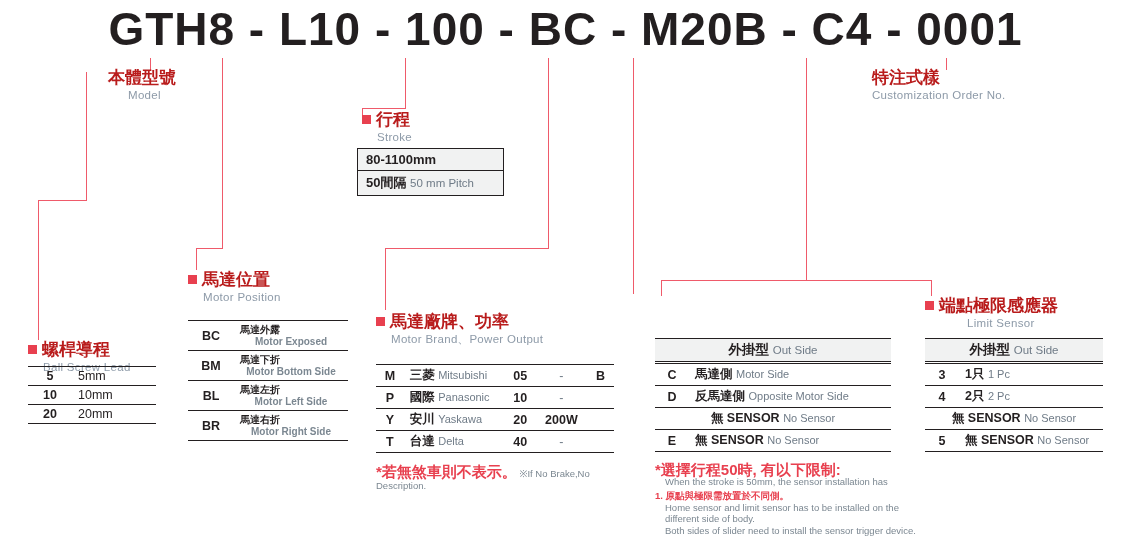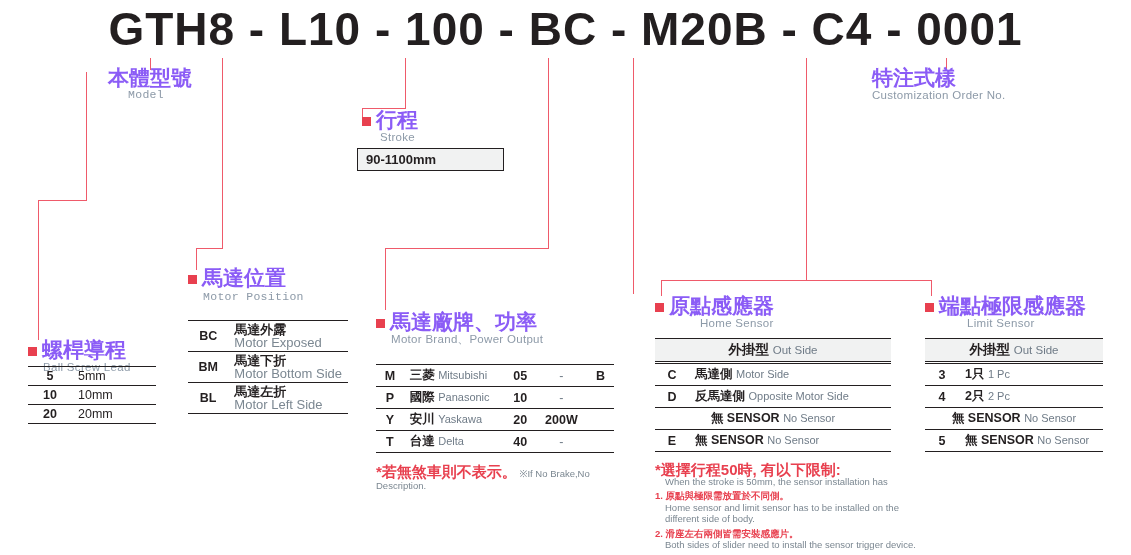--- a/index.html
+++ b/index.html
@@ -12,36 +12,36 @@
   #code-title{
     position:absolute;left:0;top:2px;width:1131px;text-align:center;
     font-size:46px;font-weight:bold;letter-spacing:1px;color:#231f20;
   }
   
   .ln{position:absolute;background:#ef5a6a;}
   .lnv{width:1.4px;}
   .lnh{height:1.4px;}
   
   .head{position:absolute;}
-  .head .cn{font-size:21px;font-weight:bold;color:#8b5cf6;line-height:20px;white-space:nowrap;}
+  .head .cn{font-size:17px;font-weight:bold;color:#b91c1c;line-height:20px;white-space:nowrap;}
   .head .en{font-size:11.5px;color:#8d9aa8;line-height:14px;white-space:nowrap;letter-spacing:.3px;}
   .sq{display:inline-block;width:9px;height:9px;background:#e8404f;margin-right:5px;vertical-align:1px;}
   
   table.tb{border-collapse:collapse;position:absolute;}
   table.tb td{
     border-top:1px solid #231f20;border-bottom:1px solid #231f20;
     padding:2px 6px;font-size:12.5px;vertical-align:middle;white-space:nowrap;
   }
   td.key{font-weight:bold;font-size:13px;text-align:center;}
   td.cn{font-weight:bold;font-size:13.5px;}
   td.cn .en{font-weight:normal;font-size:11px;color:#6f7b87;}
   td.en{font-size:11.5px;color:#6f7b87;}
-  .sub{display:block;font-size:13px;color:#7b8791;font-weight:normal;line-height:12px;}
+  .sub{display:block;font-size:10px;color:#7b8791;font-weight:bold;line-height:12px;text-align:center;}
   .cellstack{line-height:13px;}
-  .cellstack b{font-size:13px;}
+  .cellstack b{font-size:10px;}
   
   .tbl-title{
     position:absolute;font-size:13.5px;font-weight:bold;text-align:center;
     border-top:1px solid #231f20;border-bottom:1px solid #231f20;
     padding:2px 0;background:#f1f2f2;
   }
   .tbl-title .en{font-weight:normal;font-size:11.5px;color:#6f7b87;}
   
   .stroke-box{position:absolute;border:1px solid #231f20;background:#f1f2f2;}
   .stroke-row{font-size:13px;font-weight:bold;padding:3px 8px;}
@@ -85,60 +85,60 @@
   <div class="ln lnh" style="left:661px;top:280px;width:146px;"></div>
   <div class="ln lnv" style="left:661px;top:280px;height:16px;"></div>
 
   <div class="ln lnh" style="left:806px;top:280px;width:125px;"></div>
   <div class="ln lnv" style="left:931px;top:280px;height:16px;"></div>
 
   <div class="ln lnv" style="left:946px;top:58px;height:12px;"></div>
 
   <div class="head" style="left:108px;top:68px;">
     <div class="cn">本體型號</div>
-    <div class="en" style="padding-left:20px;font-family:Liberation Mono, monospace;">Model</div>
+    <div class="en" style="padding-left:20px;">Model</div>
   </div>
 
   <div class="head" style="left:362px;top:110px;">
     <div class="cn"><span class="sq"></span><span>行程</span></div>
     <div class="en" style="padding-left:15px;text-align:center;">Stroke</div>
   </div>
 
   <div class="head" style="left:872px;top:68px;">
     <div class="cn" style="">特注式樣</div>
     <div class="en" style="text-align:right;">Customization Order No.</div>
   </div>
 
   <div class="head" style="left:28px;top:340px;">
     <div class="cn"><span class="sq"></span><span>螺桿導程</span></div>
     <div class="en" style="padding-left:15px;">Ball Screw Lead</div>
   </div>
 
-  <div class="head" style="left:188px;top:270px;font-family:Liberation Mono, monospace;">
+  <div class="head" style="left:188px;top:270px;">
     <div class="cn"><span class="sq"></span><span>馬達位置</span></div>
     <div class="en" style="padding-left:15px;">Motor Position</div>
   </div>
 
   <div class="head" style="left:376px;top:312px;">
     <div class="cn"><span class="sq"></span><span>馬達廠牌、功率</span></div>
     <div class="en" style="padding-left:15px;">Motor Brand、Power Output</div>
   </div>
 
-  <div class="head" style="left:655px;top:296px;">
-    <div class="cn"><span class="sq"></span><span>原點感應器</span></div>
-    <div class="en" style="padding-left:45px;">Home Sensor</div>
-  </div>
 
   <div class="head" style="left:925px;top:296px;">
     <div class="cn"><span class="sq"></span><span>端點極限感應器</span></div>
     <div class="en" style="padding-left:42px;">Limit Sensor</div>
   </div>
 
   <div class="stroke-box" style="left:357px;top:148px;width:145px;">
-    <div class="stroke-row">90-1100mm</div>
+    <div class="stroke-row">80-1100mm</div>
+    <div class="stroke-row divider">
+      <span>50間隔</span>
+      <span class="en">50 mm Pitch</span>
+    </div>
   </div>
 
   <table class="tb" style="left:28px;top:366px;width:128px;">
     <tbody>
       <tr>
         <td class="key" style="width:32px;">5</td>
         <td>5mm</td>
       </tr>
       <tr>
         <td class="key">10</td>
@@ -165,20 +165,27 @@
         <td class="cellstack">
           <b>馬達下折</b>
           <span class="sub">Motor Bottom Side</span>
         </td>
       </tr>
       <tr>
         <td class="key">BL</td>
         <td class="cellstack">
           <b>馬達左折</b>
           <span class="sub">Motor Left Side</span>
+        </td>
+      </tr>
+      <tr>
+        <td class="key">BR</td>
+        <td class="cellstack">
+          <b>馬達右折</b>
+          <span class="sub">Motor Right Side</span>
         </td>
       </tr>
     </tbody>
   </table>
 
   <table class="tb" style="left:376px;top:364px;width:238px;">
     <tbody>
       <tr>
         <td class="key" style="width:20px;">M</td>
         <td class="cn" style="width:96px;">
@@ -298,17 +305,16 @@
       </tr>
     </tbody>
   </table>
 
   <div class="note" style="left:655px;top:464px;width:300px;">
     <div class="red">*選擇行程50時, 有以下限制:</div>
     <div class="gray" style="padding-left:10px;">When the stroke is 50mm, the sensor installation has</div>
     <div class="note-red" style="margin-top:3px;font-weight:bold;">1. 原點與極限需放置於不同側。</div>
     <div class="gray" style="padding-left:10px;">Home sensor and limit sensor has to be installed on the</div>
     <div class="gray" style="padding-left:10px;">different side of body.</div>
-    <div class="note-red" style="margin-top:3px;font-weight:bold;">2. 滑座左右兩側皆需安裝感應片。</div>
     <div class="gray" style="padding-left:10px;">Both sides of slider need to install the sensor trigger device.</div>
   </div>
 
 </div>
 
 </body></html>

